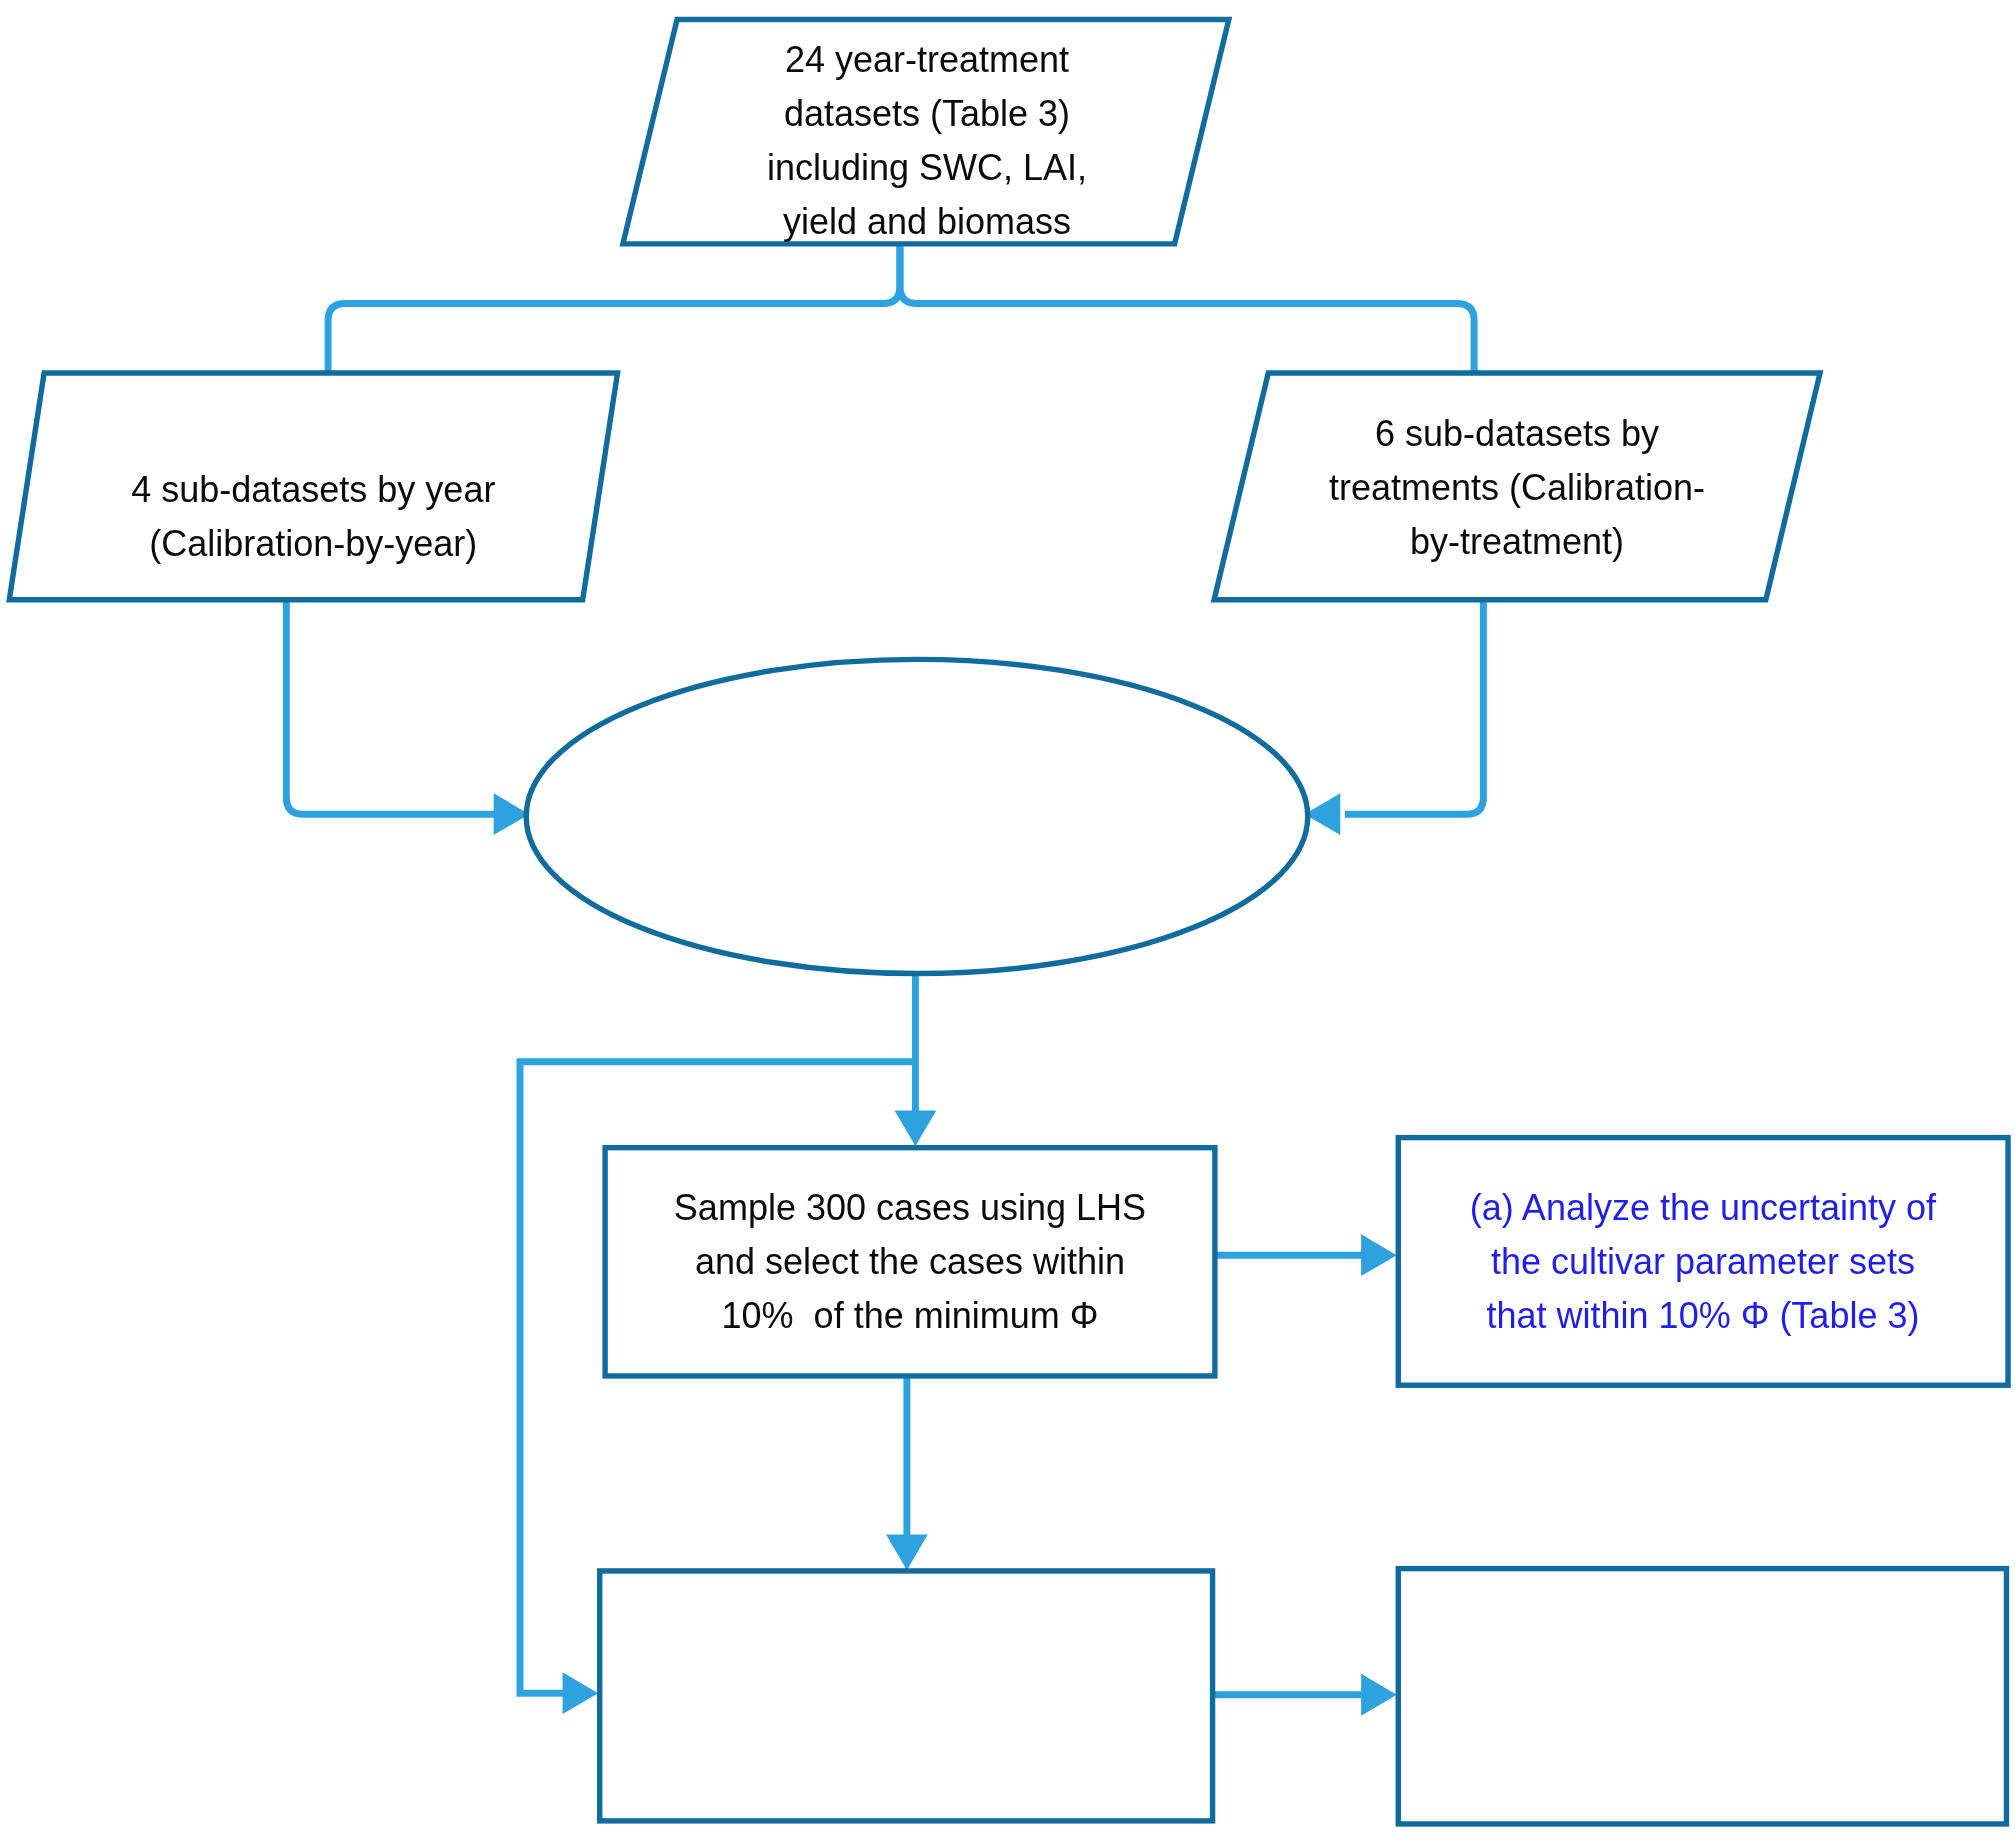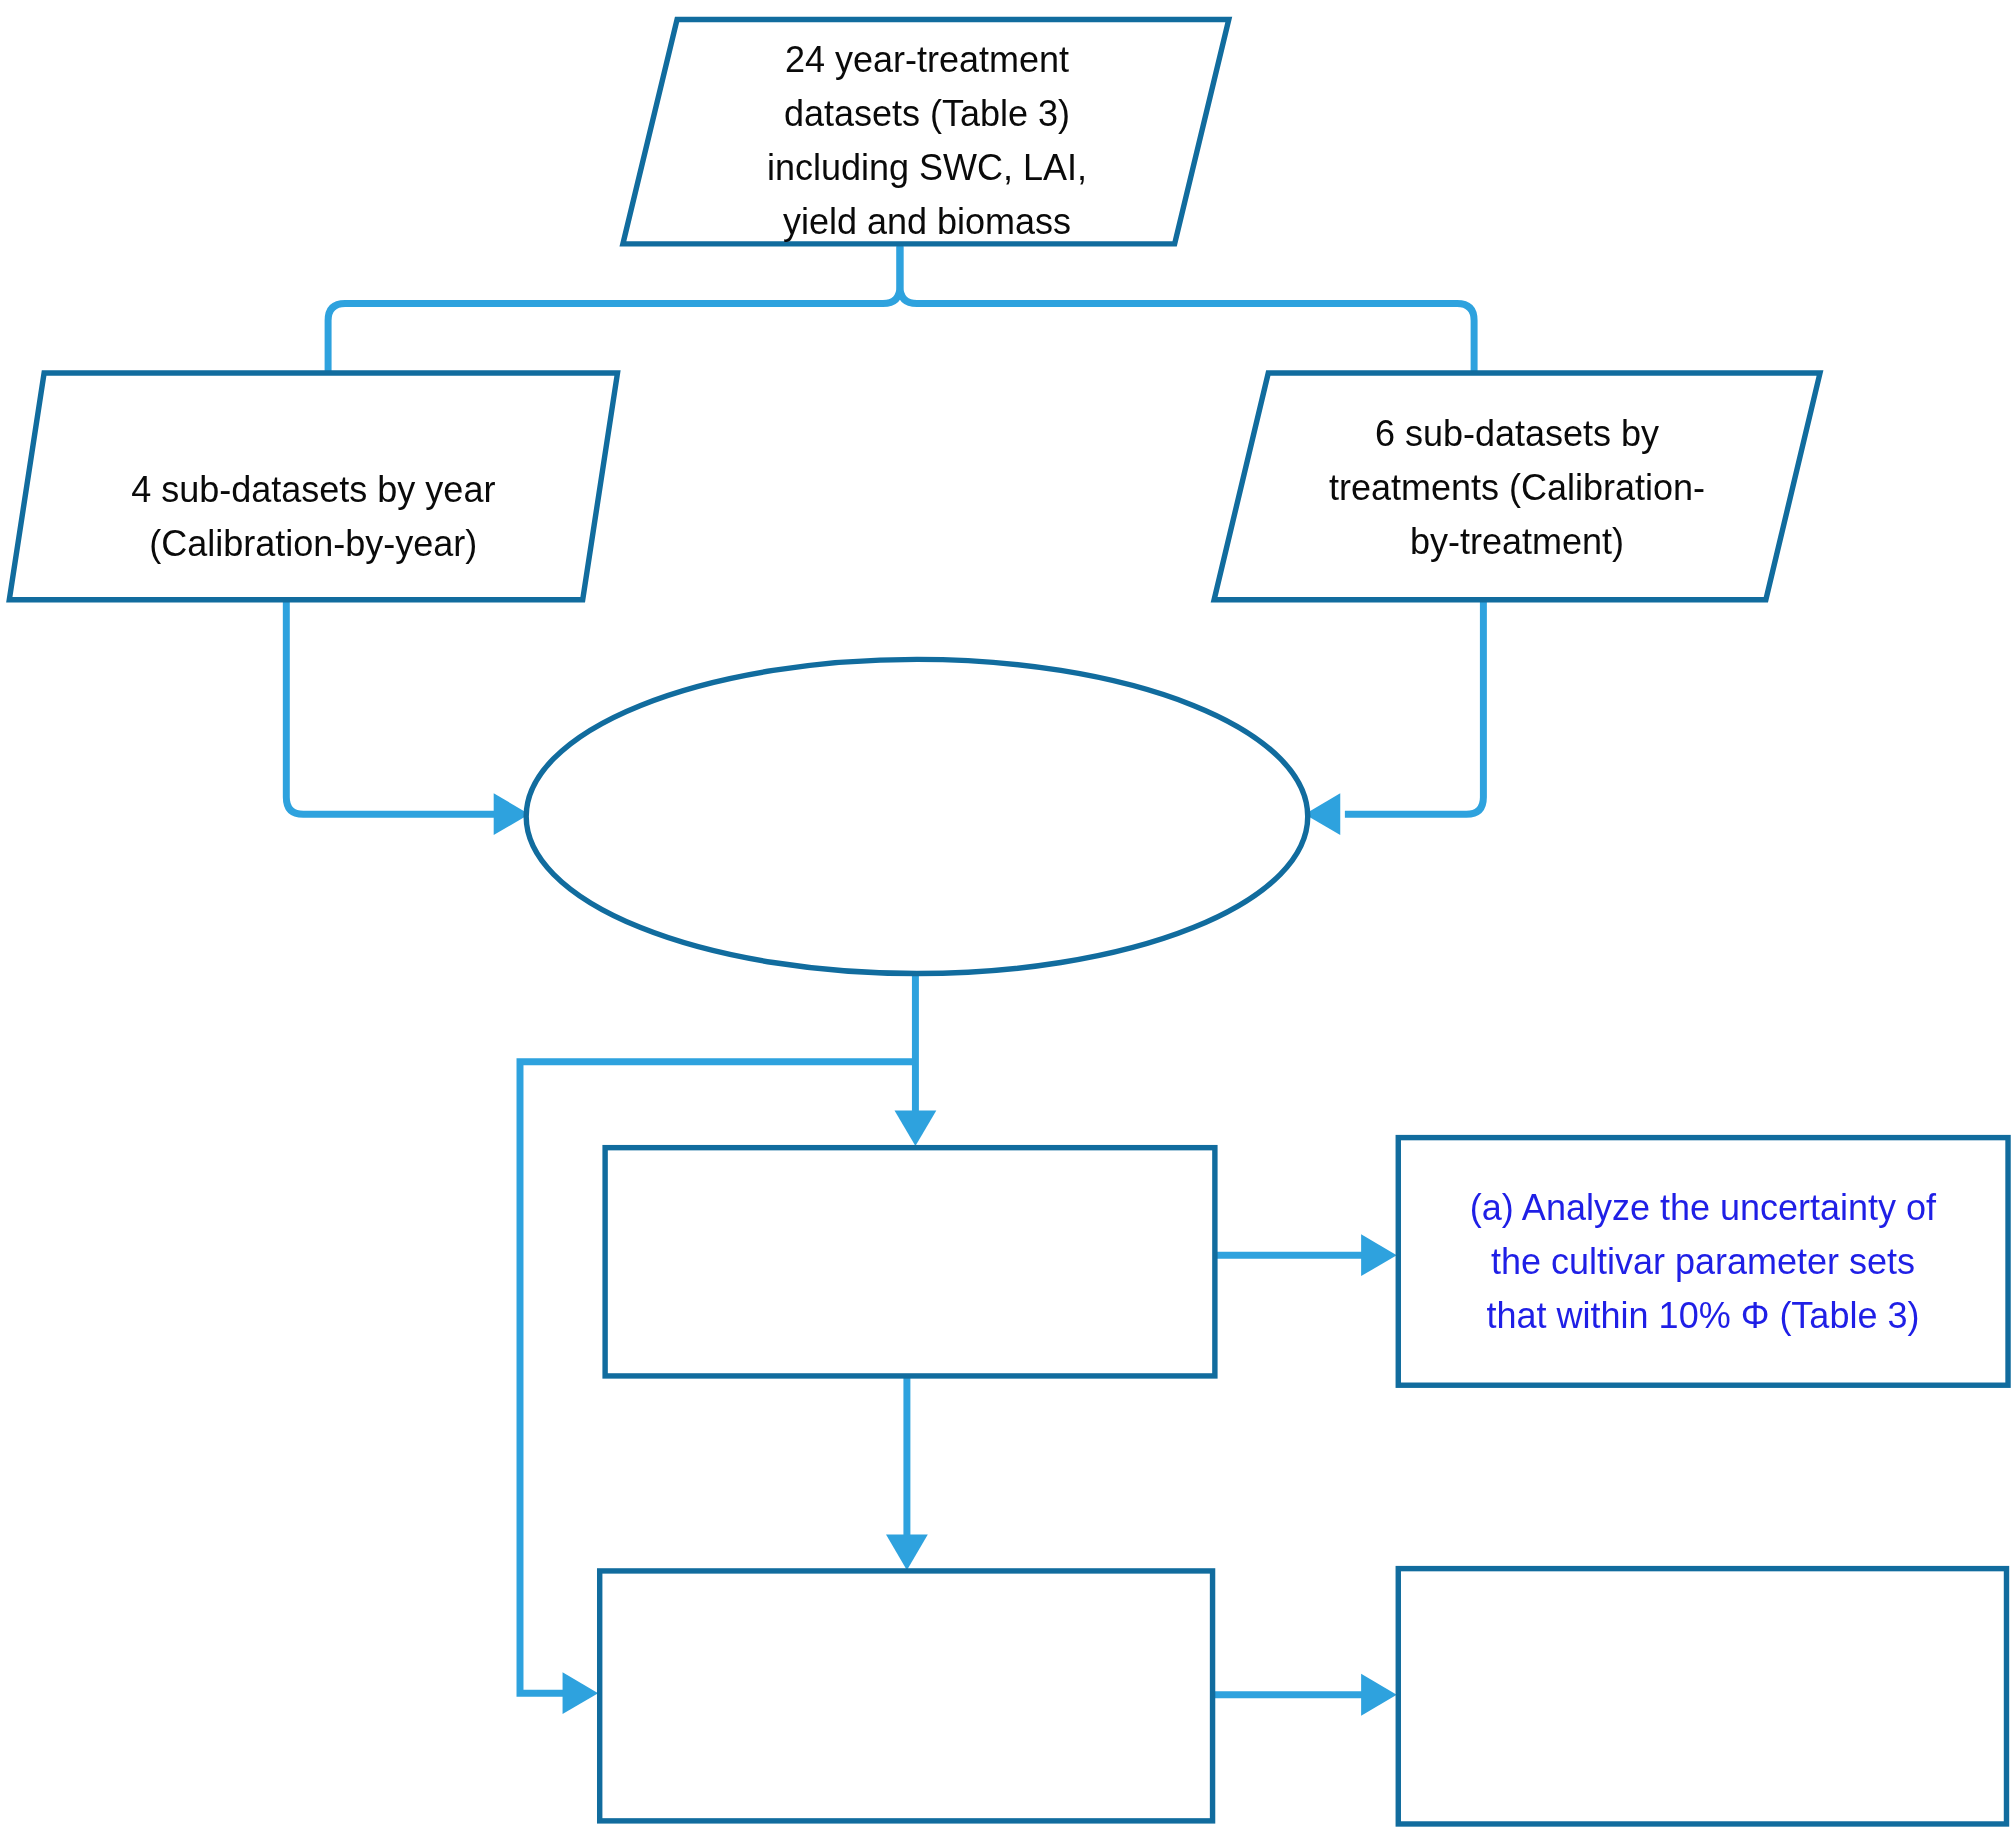--- a/index.html
+++ b/index.html
@@ -76,20 +76,23 @@
 yield and biomass</div>
 
   <div class="label" style="left:9.3px;top:371px;width:608px;height:225px;margin-top:33px;">4 sub-datasets by year
 (Calibration-by-year)</div>
 
   <div class="label" style="left:1214px;top:375px;width:606px;height:225px;">6 sub-datasets by
 treatments (Calibration-
 by-treatment)</div>
 
 
+  <div class="label" style="left:605px;top:1148px;width:610px;height:228px;">Sample 300 cases using LHS
+and select the cases within
+10%  of the minimum Φ</div>
 
   <div class="label blue" style="left:1398px;top:1138px;width:610px;height:248px;">(a) Analyze the uncertainty of
 the cultivar parameter sets
 that within 10% Φ (Table 3)</div>
 
 
 
 </div>
 
 

